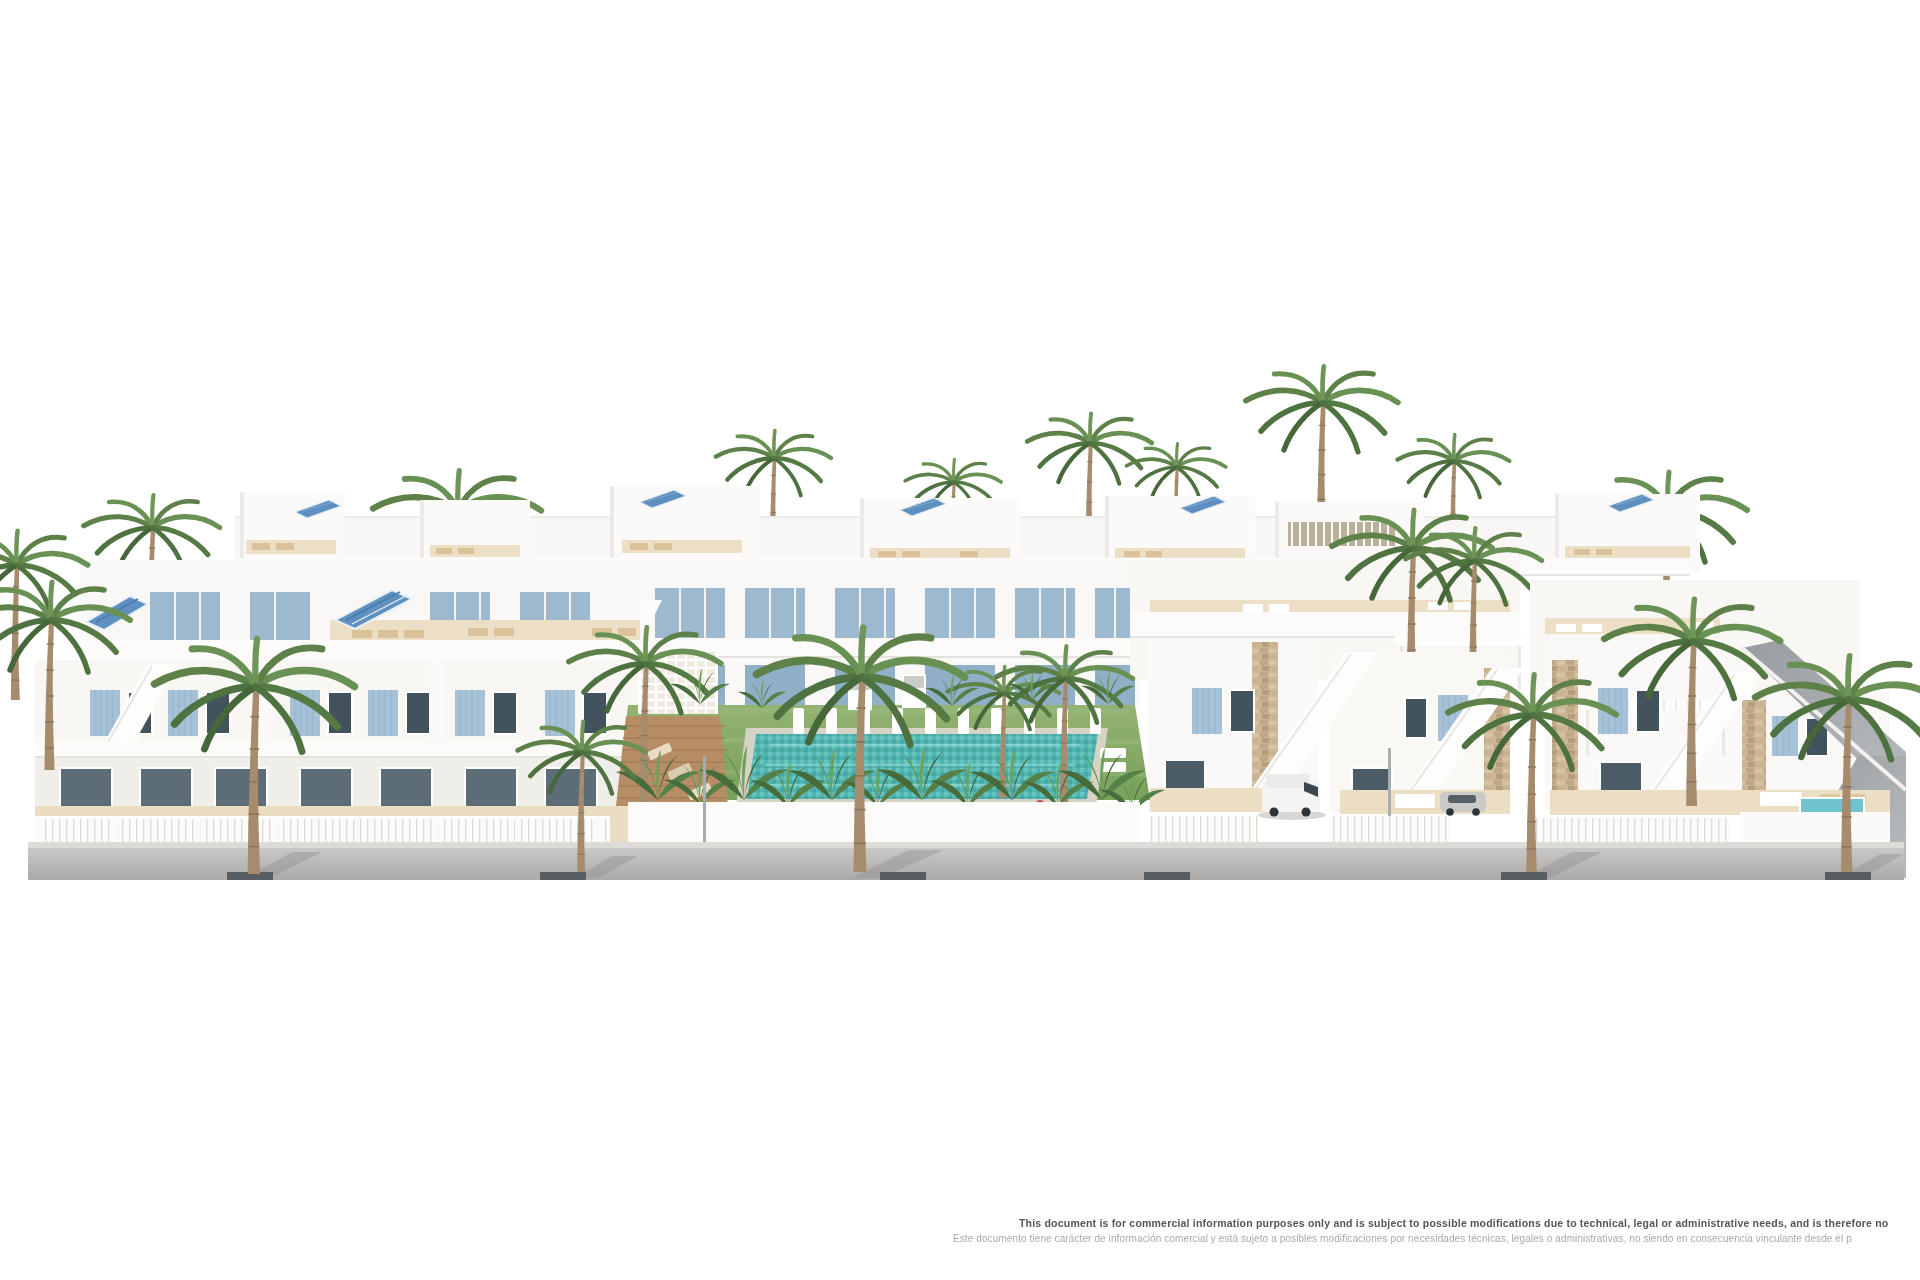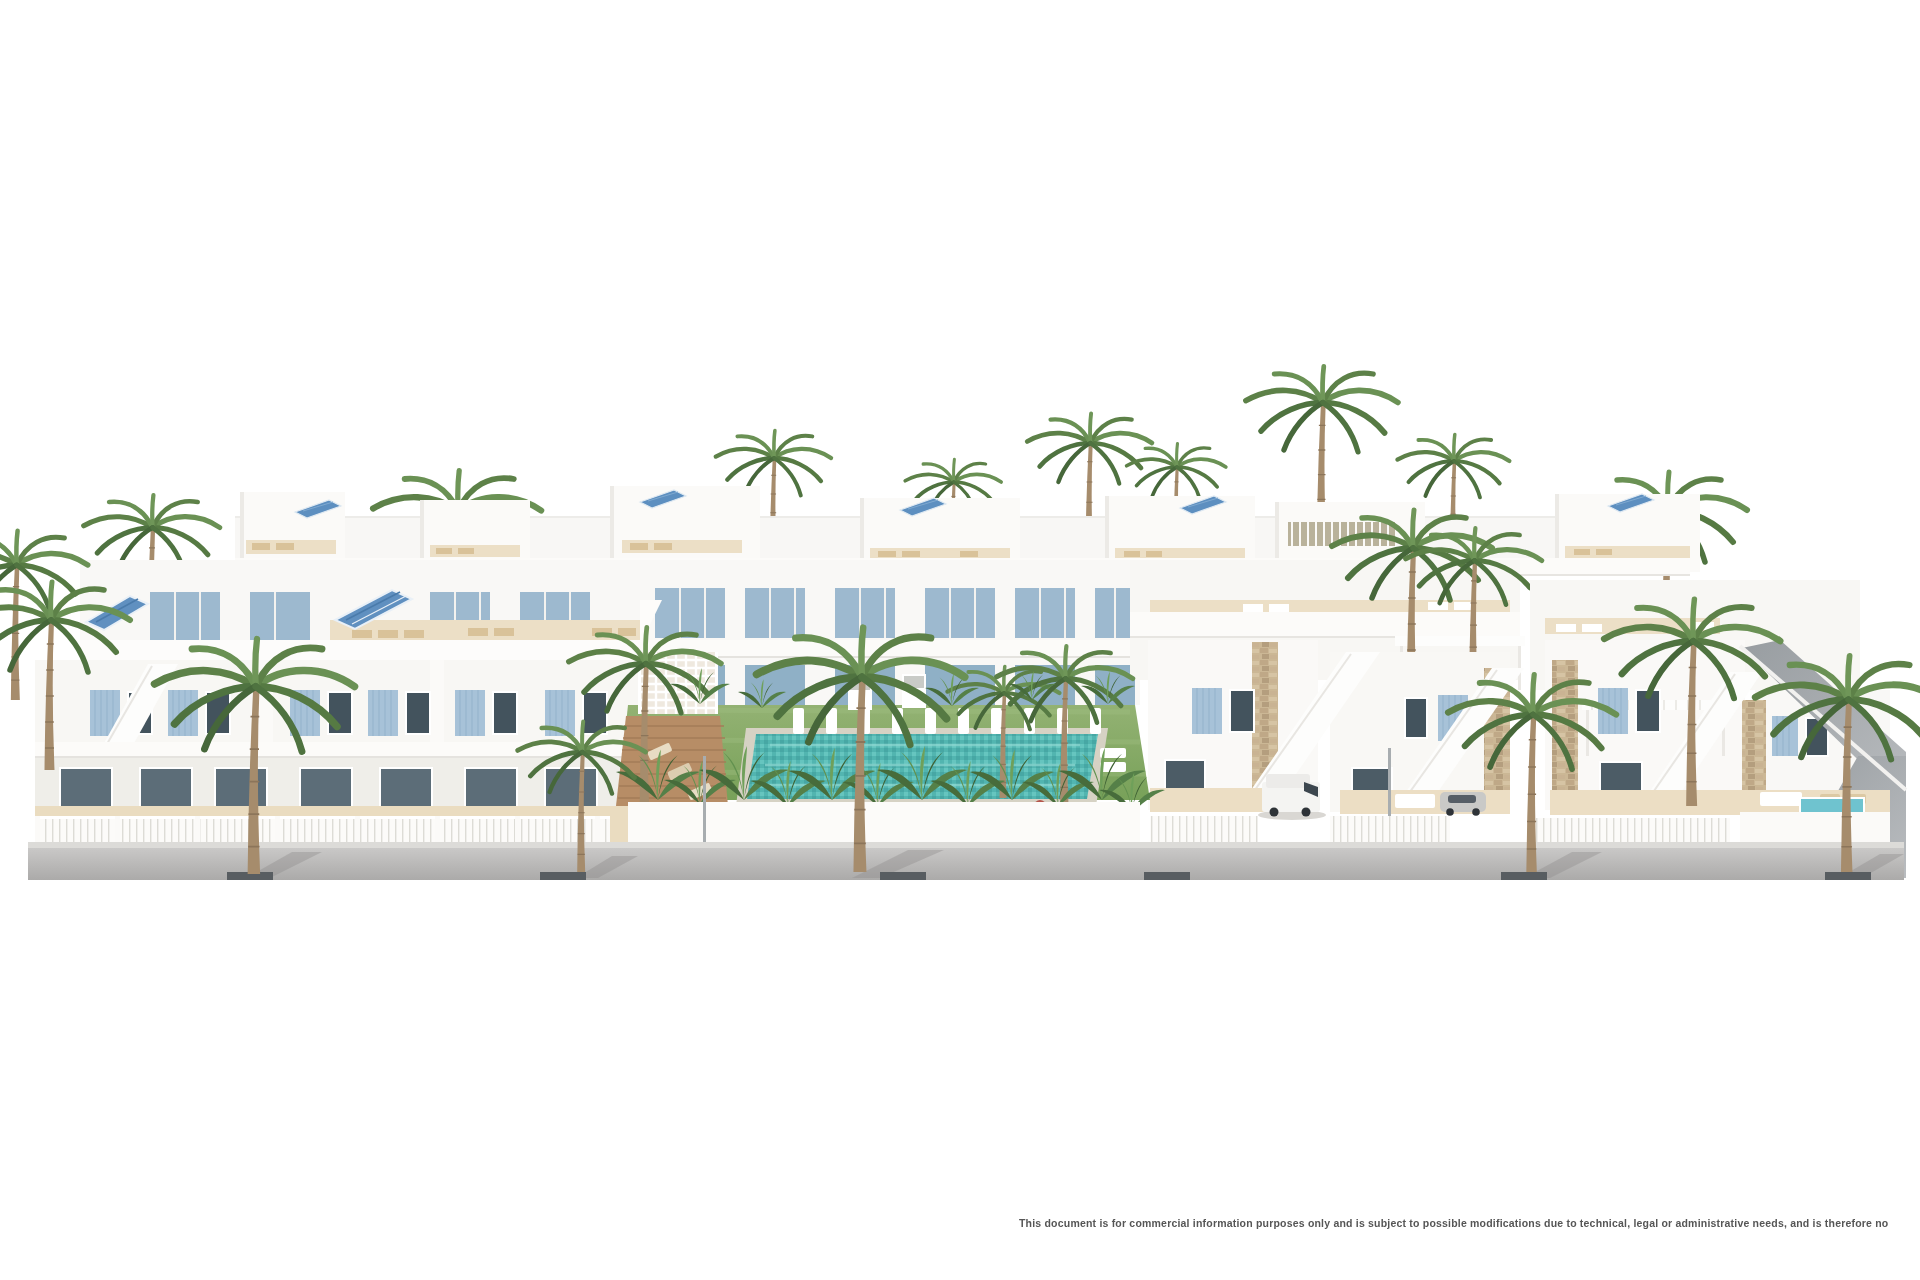--- a/index.html
+++ b/index.html
@@ -531,14 +531,15 @@
   <use href="#palm" transform="translate(252,874) scale(1.25)"></use>
   <use href="#palm" transform="translate(580,872) scale(0.8)"></use>
   <use href="#palm" transform="translate(858,872) scale(1.3)"></use>
   <use href="#palm" transform="translate(1530,872) scale(1.05)"></use>
   <use href="#palm" transform="translate(1690,806) scale(1.1)"></use>
   <use href="#palm" transform="translate(1845,872) scale(1.15)"></use>
 </g>
 </svg>
 
 <div class="disclaimer-en">This document is for commercial information purposes only and is subject to possible modifications due to technical, legal or administrative needs, and is therefore no</div>
+<div class="disclaimer-es">Este documento tiene carácter de información comercial y está sujeto a posibles modificaciones por necesidades técnicas, legales o administrativas, no siendo en consecuencia vinculante desde el p</div>
 
 </div>
 
 </body></html>

